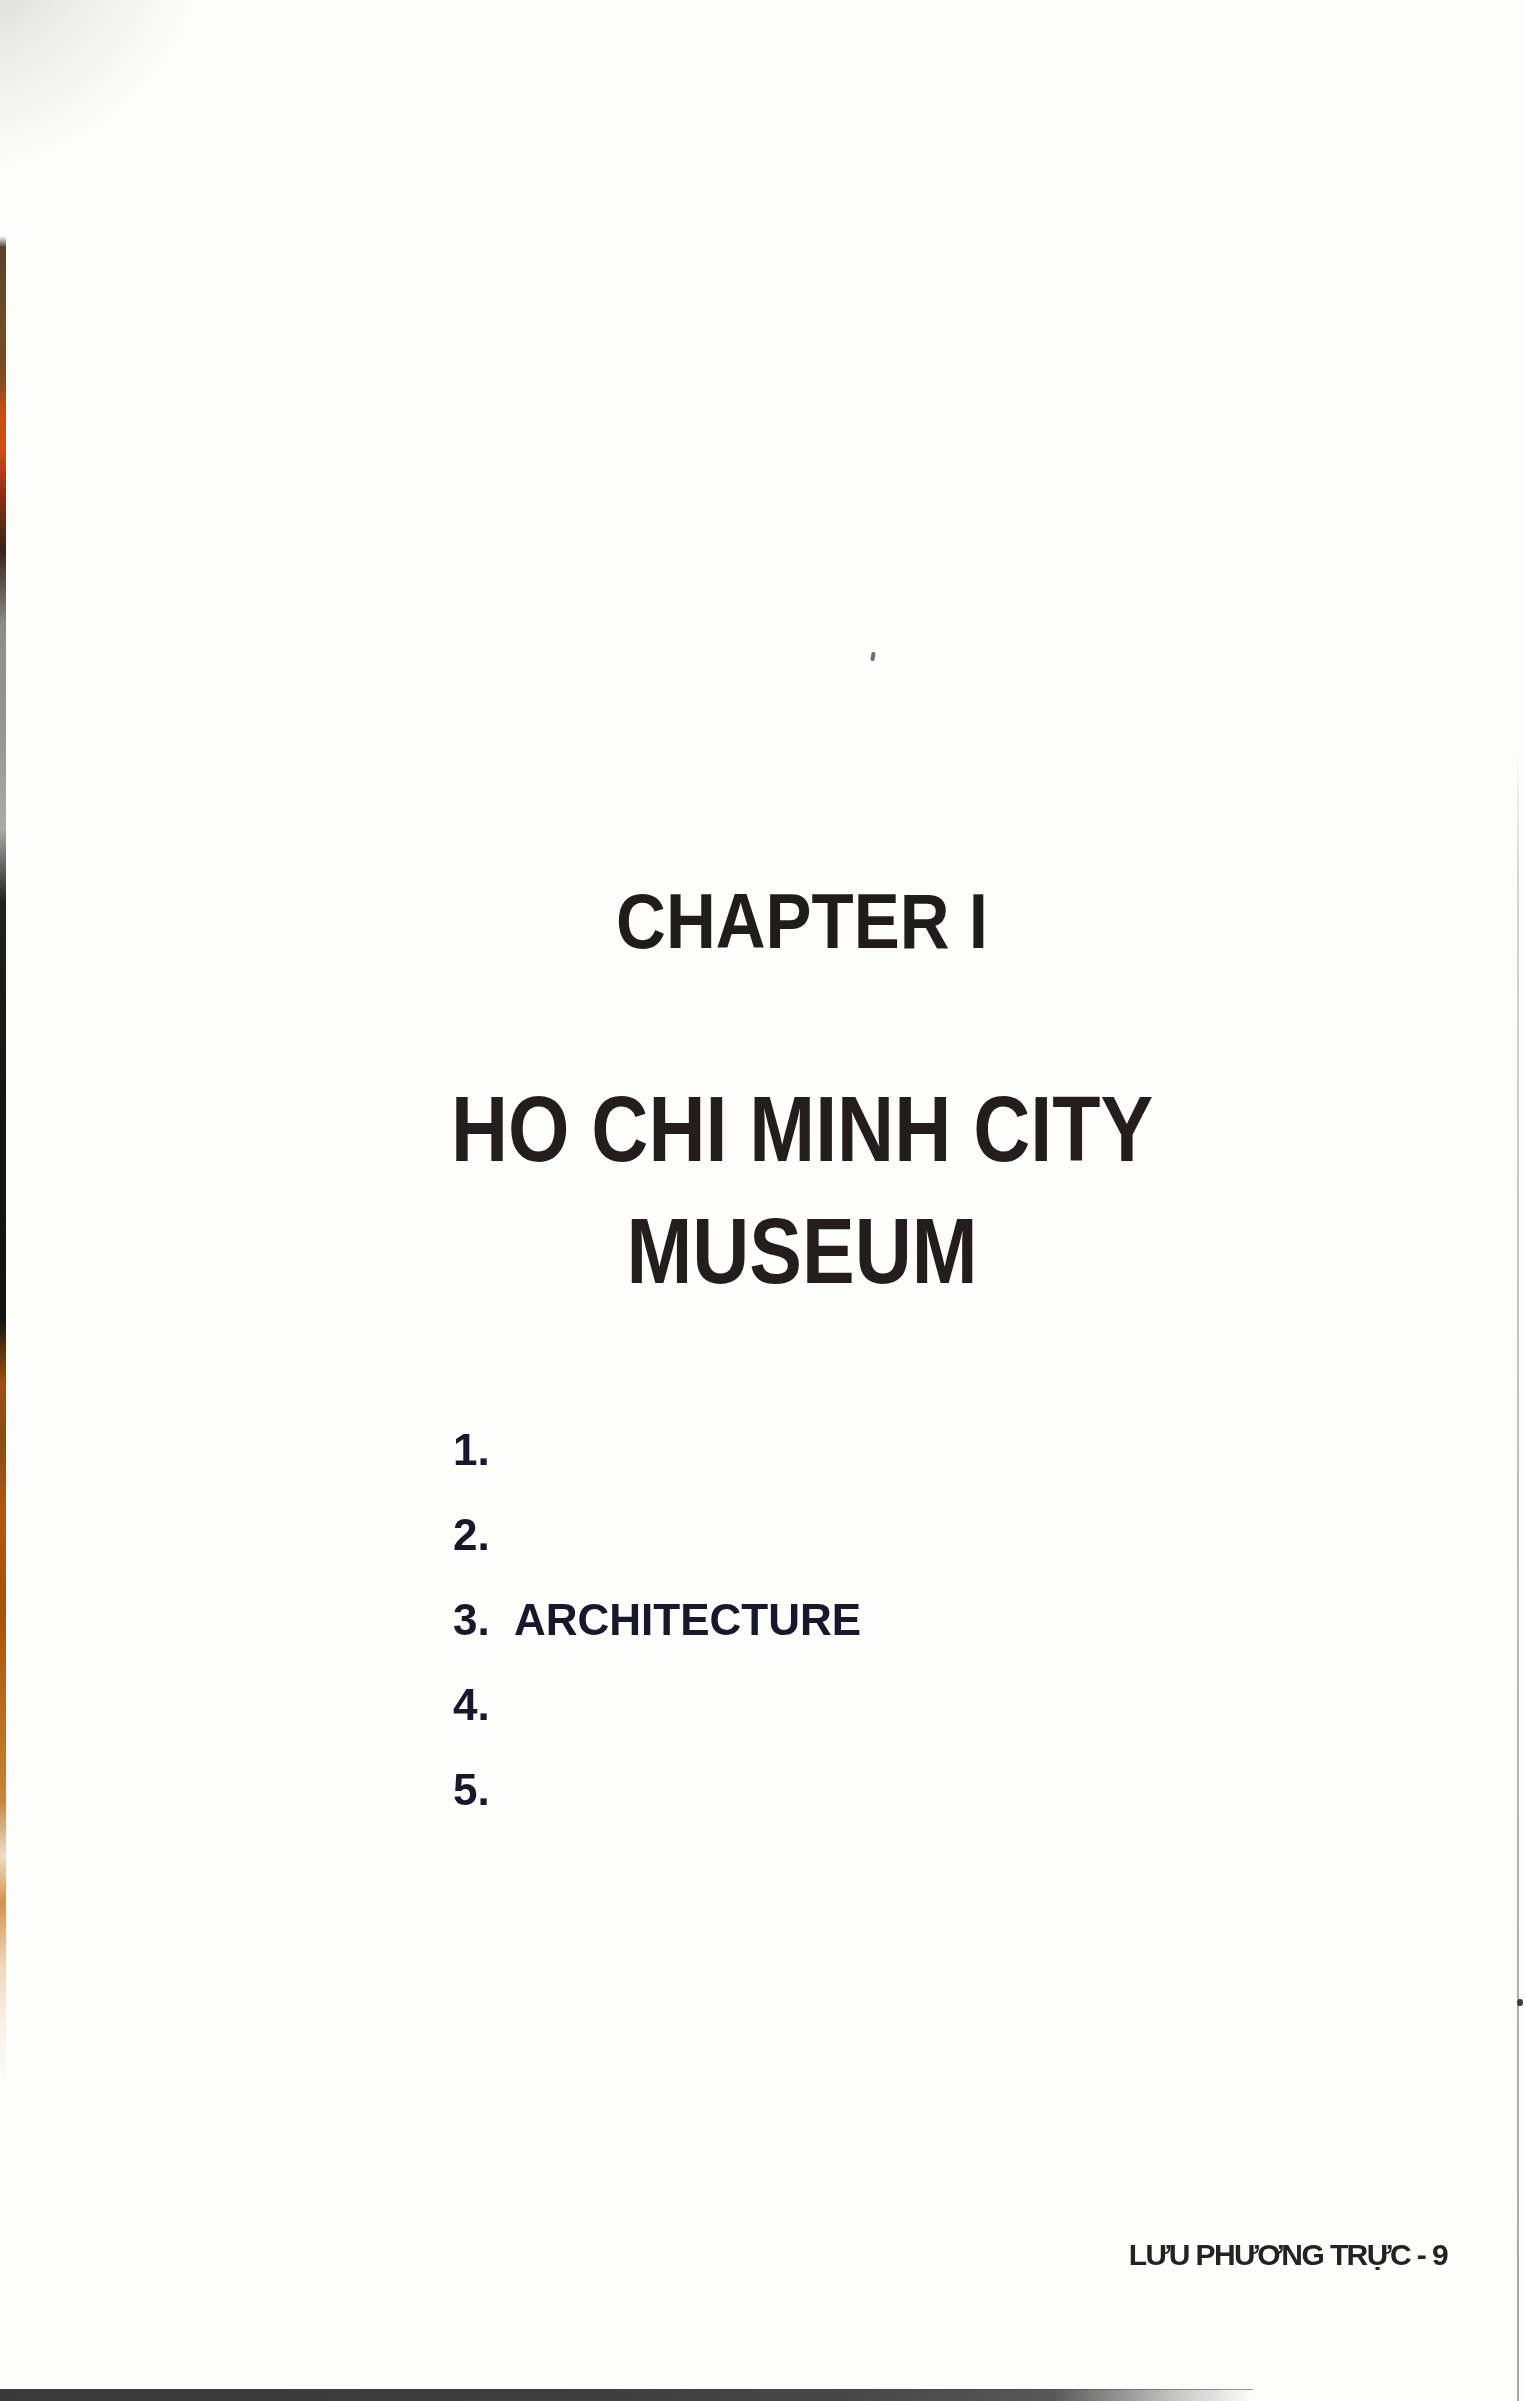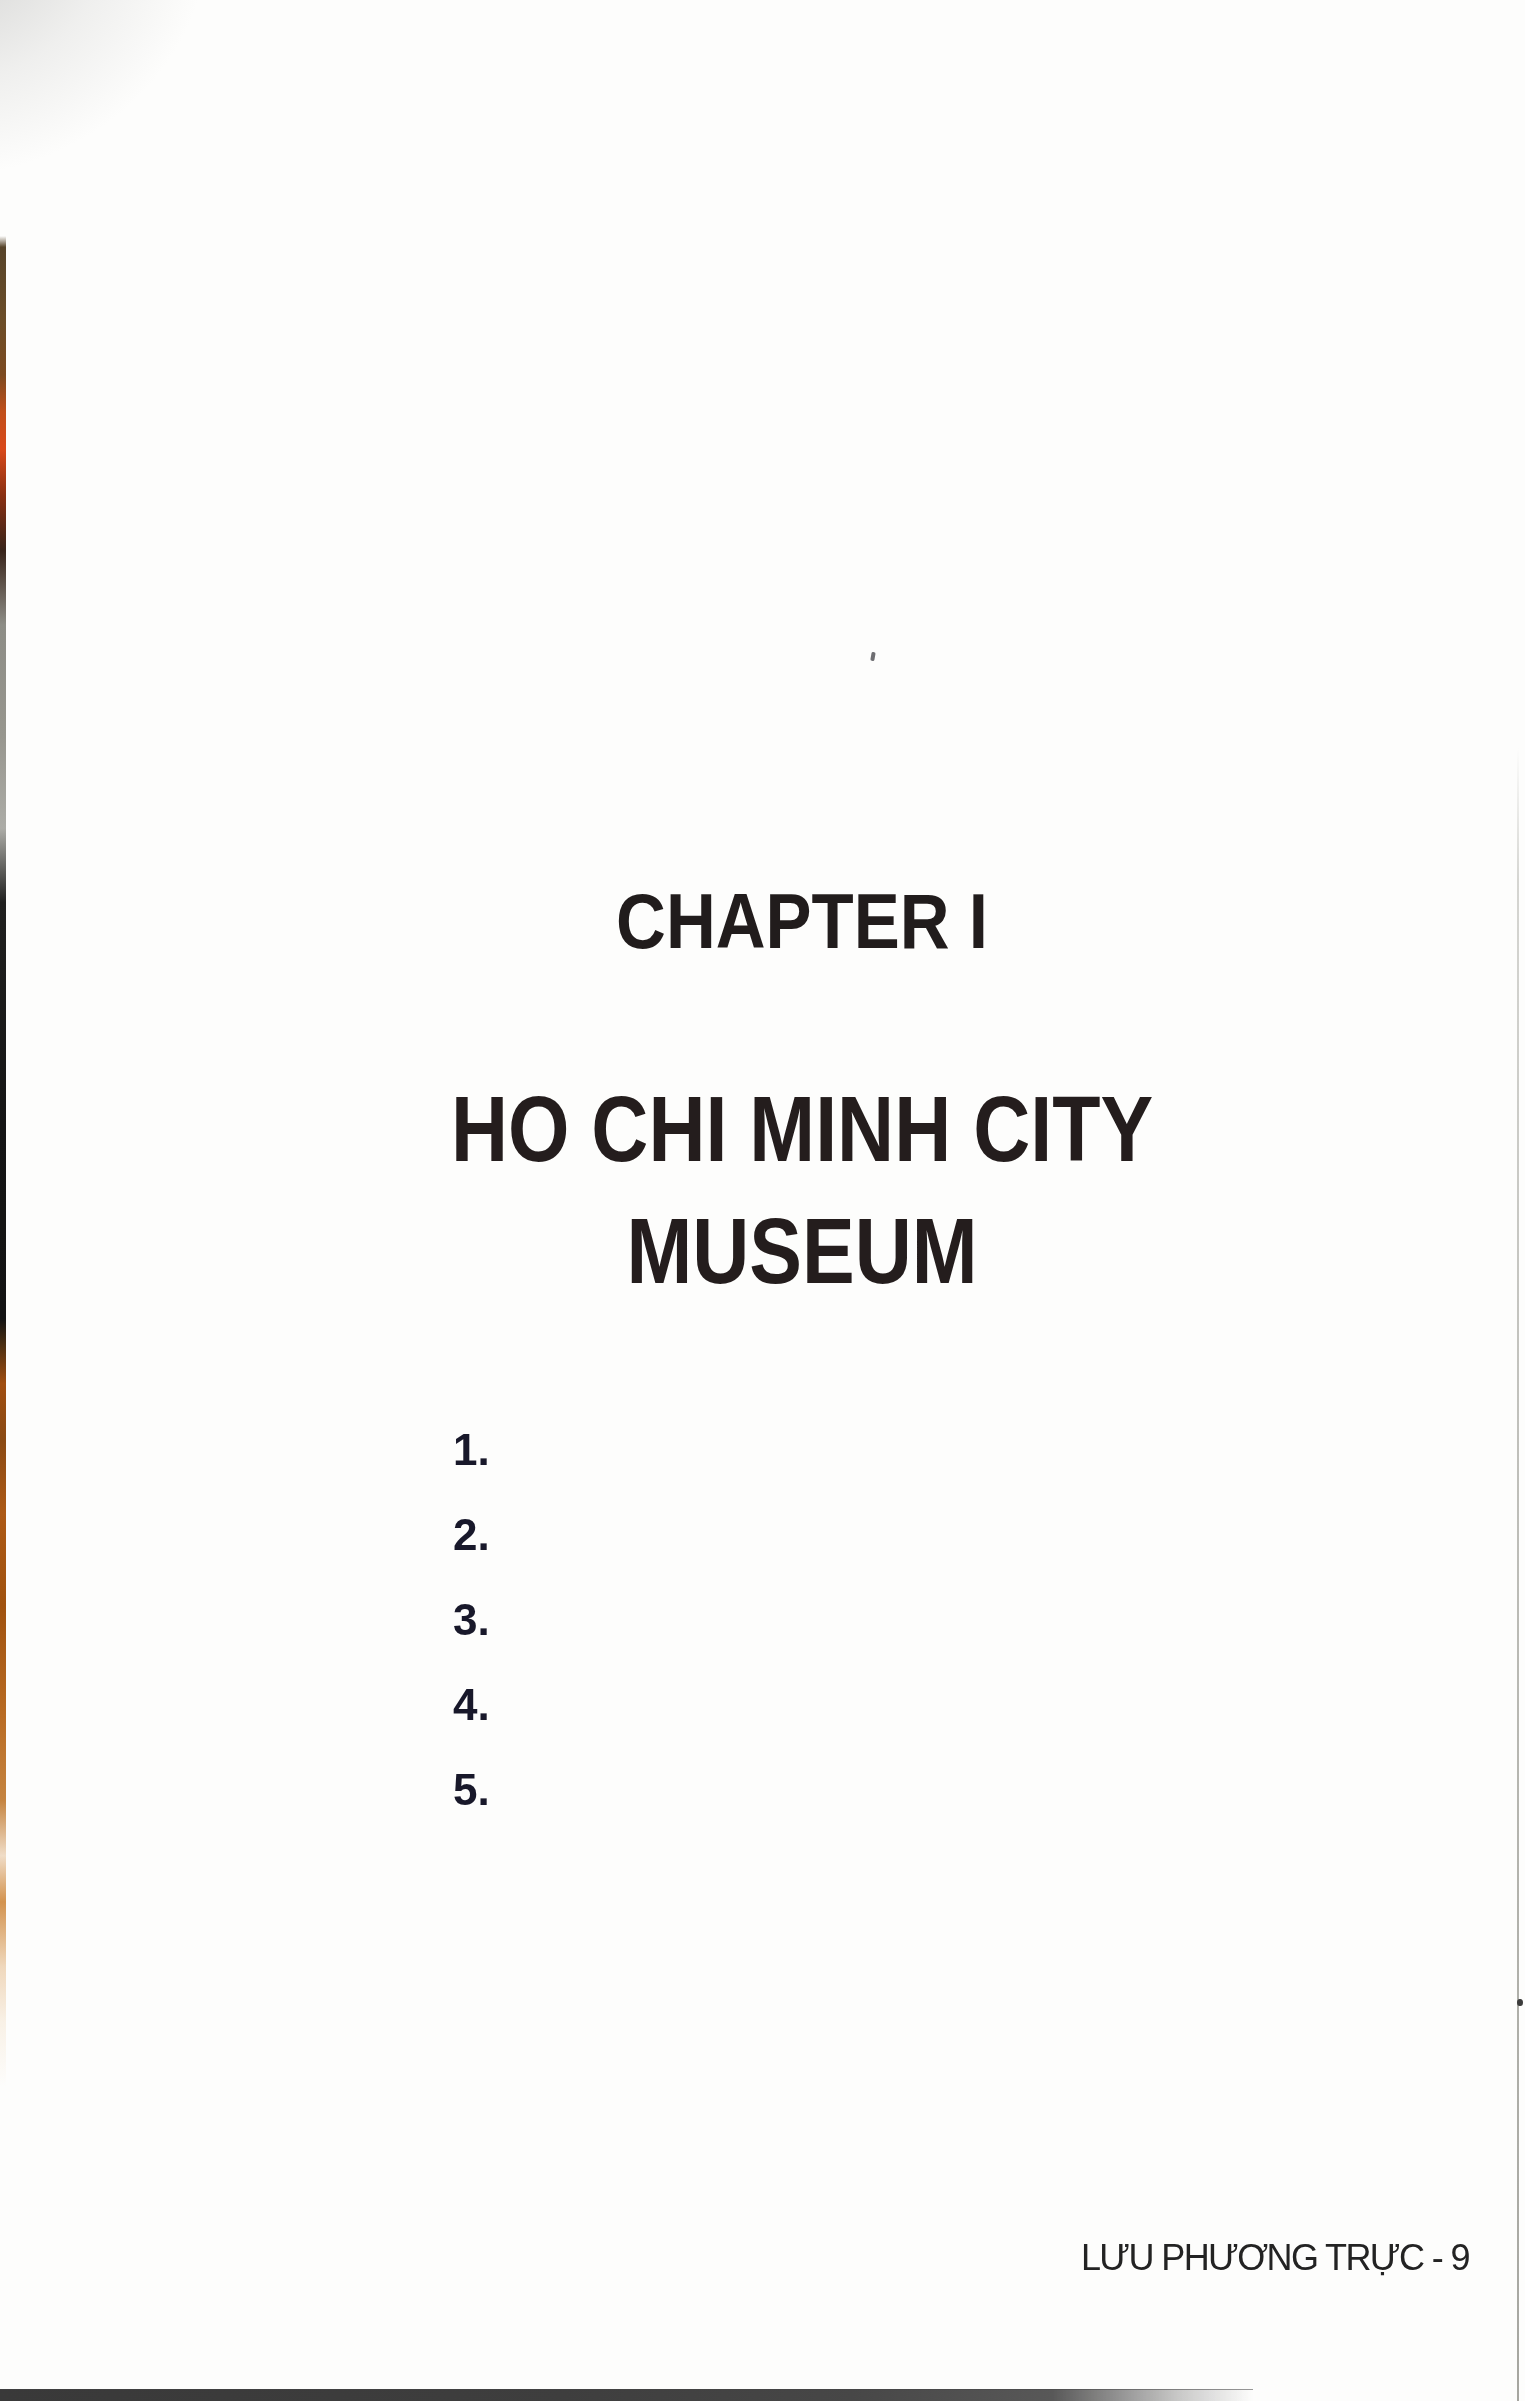--- a/index.html
+++ b/index.html
@@ -89,22 +89,22 @@
     transform: scaleY(1.18); transform-origin: 50% 0;
   }
   .toc {
     position: absolute; left: 453px; top: 1428px; right: 47px;
     font-size: 44px; font-weight: 700; line-height: 1;
     color: #18182a;
   }
   .toc-row { display: flex; margin-bottom: 41px; white-space: nowrap; }
   .toc-num { width: 61px; flex: 0 0 61px; }
   .page-footer {
-    position: absolute; right: 56px; top: 2240px;
-    font-size: 36px; font-weight: 400; line-height: 1;
+    position: absolute; right: 78px; top: 2240px;
+    font-size: 30px; font-weight: 700; line-height: 1;
     color: #232323; letter-spacing: -1.6px; white-space: nowrap;
   }
 </style>
 </head>
 <body>
 
 <div class="corner-shade-tl"></div>
 <div class="edge-strip-left"></div>
 <div class="edge-line-right"></div>
 <div class="speck-right"></div>
@@ -120,20 +120,21 @@
 
 <div class="toc">
   <div class="toc-row">
     <span class="toc-num">1.</span>
   </div>
   <div class="toc-row">
     <span class="toc-num">2.</span>
   </div>
   <div class="toc-row">
     <span class="toc-num">3.</span>
+    <span class="toc-label">ARCHITECTURE</span>
   </div>
   <div class="toc-row">
     <span class="toc-num">4.</span>
   </div>
   <div class="toc-row">
     <span class="toc-num">5.</span>
   </div>
 </div>
 
 <div class="page-footer">

